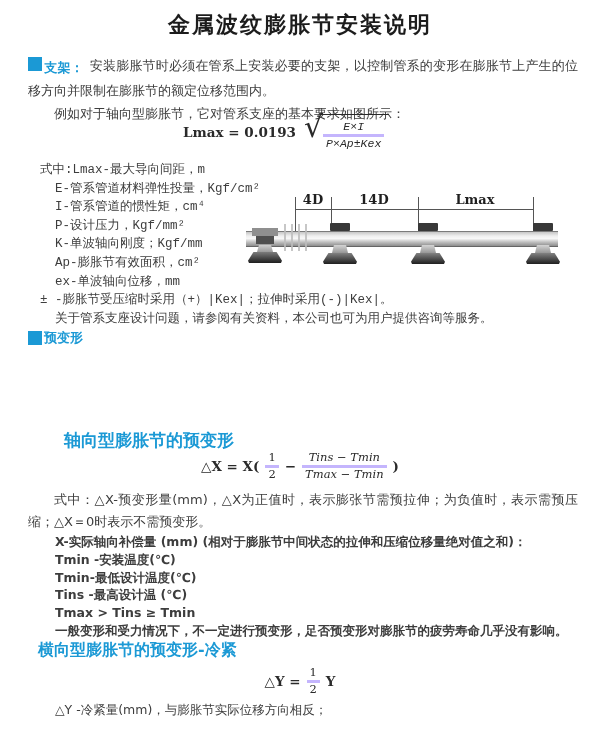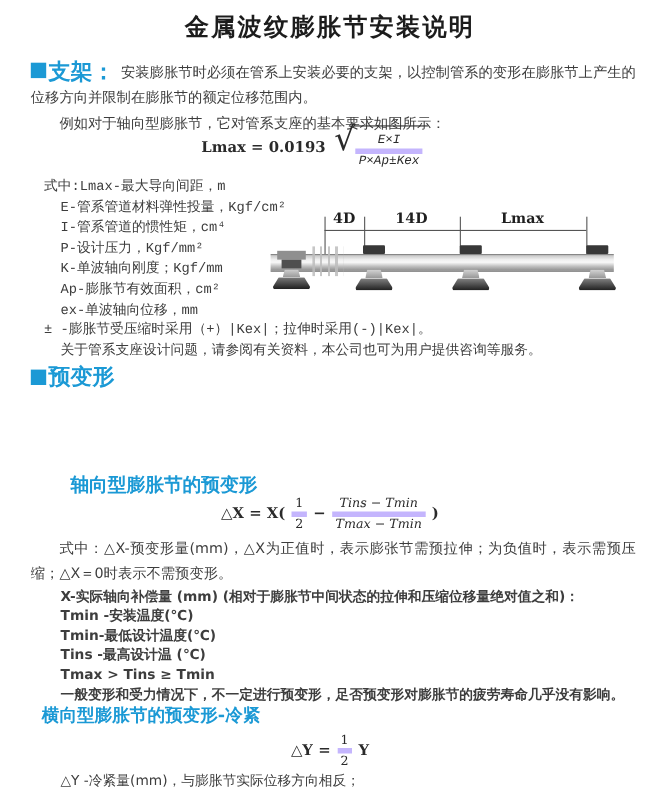--- a/index.html
+++ b/index.html
@@ -16,33 +16,33 @@
     font-size:22px;font-weight:bold;color:#1c1c1c;letter-spacing:2px;
   }
 
   
   .sec1{top:54px;left:28px;right:22px;font-size:13px;line-height:23px;text-align:justify;}
   .sec1 p{margin:0;}
   .marker{
     display:inline-block;width:14px;height:14px;background:#1b99d5;
     margin-right:2px;vertical-align:-1px;
   }
-  .sec-label{color:#1b99d5;font-size:20px;font-weight:bold;vertical-align:-2px;margin-right:6px;}
+  .sec-label{color:#1b99d5;font-size:13px;font-weight:bold;vertical-align:-2px;margin-right:6px;}
   .indent{text-indent:2em;}
 
   
   .formula{font-family:"DejaVu Serif","Liberation Serif",serif;color:#2a2a2a;
     display:flex;align-items:center;}
   .f-bold{font-weight:bold;font-size:13.5px;}
   .f1{top:114px;left:183px;}
   .sqrt{display:inline-flex;align-items:flex-start;margin-left:8px;}
   .sqrt-sign{font-size:30px;line-height:26px;font-weight:400;}
   .sqrt-body{border-top:1.6px solid #2a2a2a;margin-left:-3px;padding:2px 5px 0 3px;font-family:Liberation Mono, monospace;}
   .frac{display:inline-flex;flex-direction:column;align-items:center;line-height:1.2;font-size:11.5px;}
-  .frac .den{border-top:5px solid #c4b5fd;padding:0 3px;}
+  .frac .den{border-top:3px solid #c4b5fd;padding:0 3px;}
   .frac .num{padding:0 3px;}
   .it{font-style:italic;}
 
   .f2{top:451px;left:0;right:0;justify-content:center;}
   .f2 > *{margin:0 3px;}
   .f3{top:666px;left:0;right:0;justify-content:center;}
   .f3 > *{margin:0 3px;}
 
   
   .defs{top:161px;left:40px;font-size:12.5px;line-height:18.6px;width:540px;}

